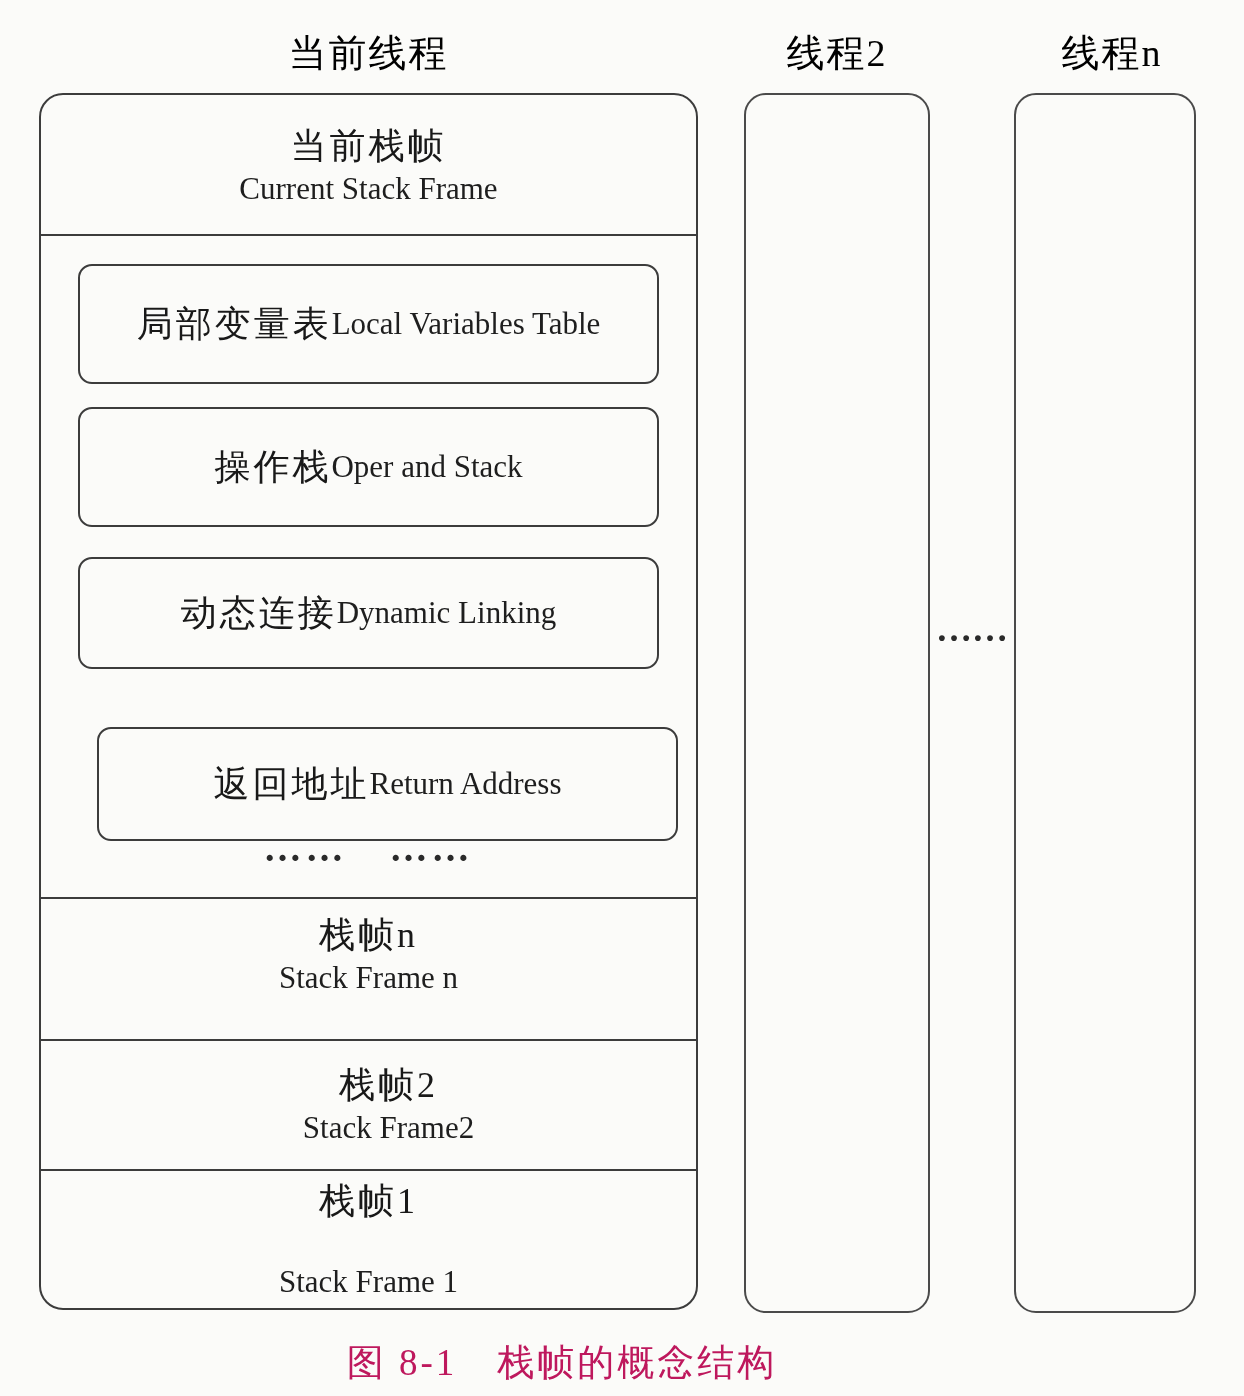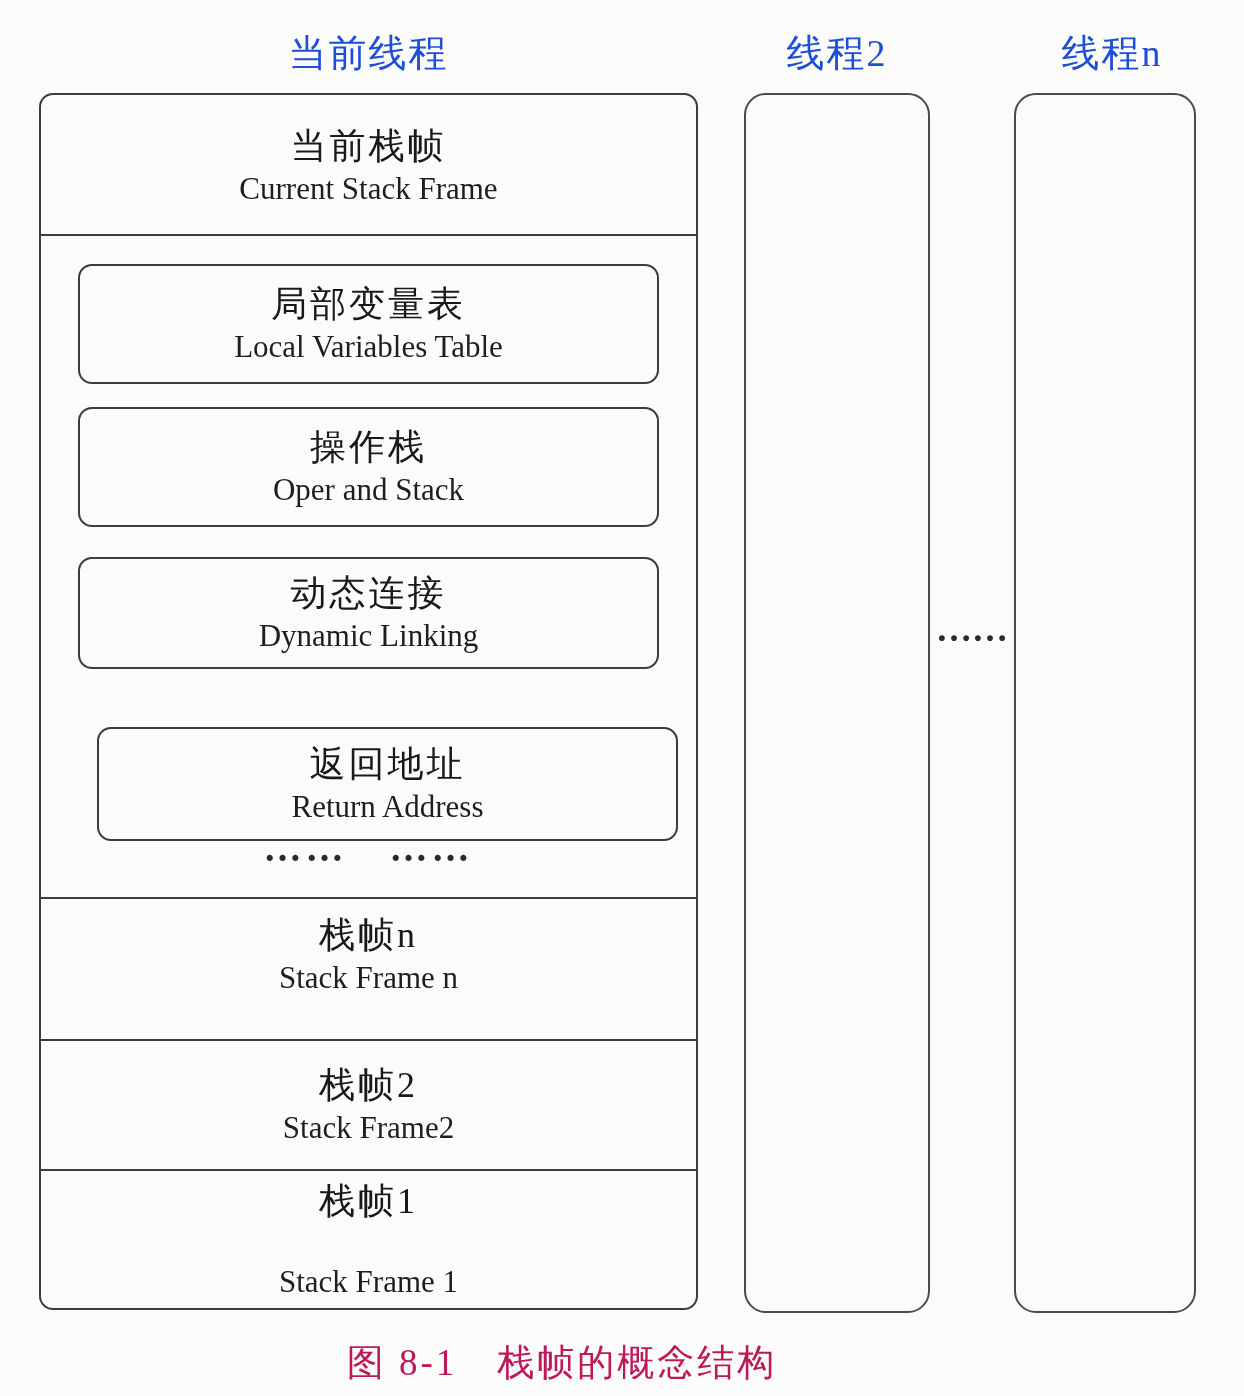--- a/index.html
+++ b/index.html
@@ -15,34 +15,34 @@
     font-family: "Liberation Serif", "DejaVu Serif", serif;
     color: #1b1b1b;
     overflow: hidden;
   }
   .col-label {
     position: absolute;
     top: 28px;
     text-align: center;
     font-size: 38px;
     letter-spacing: 2px;
-    color: #1d4ed8;
+    color: #000000;
   }
   .label-current { left: 39px;  width: 659px; }
   .label-t2      { left: 744px; width: 186px; }
   .label-tn      { left: 1014px; width: 196px; }
 
   .main-box {
     position: absolute;
     left: 39px;
     top: 93px;
     width: 659px;
     height: 1217px;
     border: 2px solid #3c3c3c;
-    border-radius: 14px;
+    border-radius: 24px;
     box-sizing: border-box;
   }
   .side-box {
     position: absolute;
     top: 93px;
     height: 1220px;
     border: 2px solid #4a4a4a;
     border-radius: 22px;
     box-sizing: border-box;
     background: transparent;
@@ -65,21 +65,21 @@
     position: absolute;
     left: 0;
     width: 100%;
     display: flex;
     flex-direction: column;
     align-items: center;
     justify-content: center;
   }
   .sec-current { top: 2px;    height: 137px; }
   .sec-fn      { top: 804px;  height: 112px; }
-  .sec-f2      { top: 946px;  height: 128px; }
+  .sec-f2      { top: 946px;  height: 128px; padding-left: 20px; }
   .sec-f1      { top: 1076px; height: 137px; gap: 38px; }
 
   .zh {
     font-size: 36px;
     letter-spacing: 3px;
     line-height: 1.3;
     color: #191919;
   }
   .en {
     font-size: 31px;
@@ -88,21 +88,21 @@
   }
 
   .inner-box {
     position: absolute;
     left: 37px;
     width: 581px;
     border: 2px solid #3c3c3c;
     border-radius: 14px;
     box-sizing: border-box;
     display: flex;
-    flex-direction: column;
+    flex-direction: row;
     align-items: center;
     justify-content: center;
   }
   .b1 { top: 169px; height: 120px; }
   .b2 { top: 312px; height: 120px; text-align: center; }
   .b3 { top: 462px; height: 112px; }
   .b4 { top: 632px; height: 114px; margin-left: 19px; }
 
   .parts-ellipsis {
     position: absolute;

